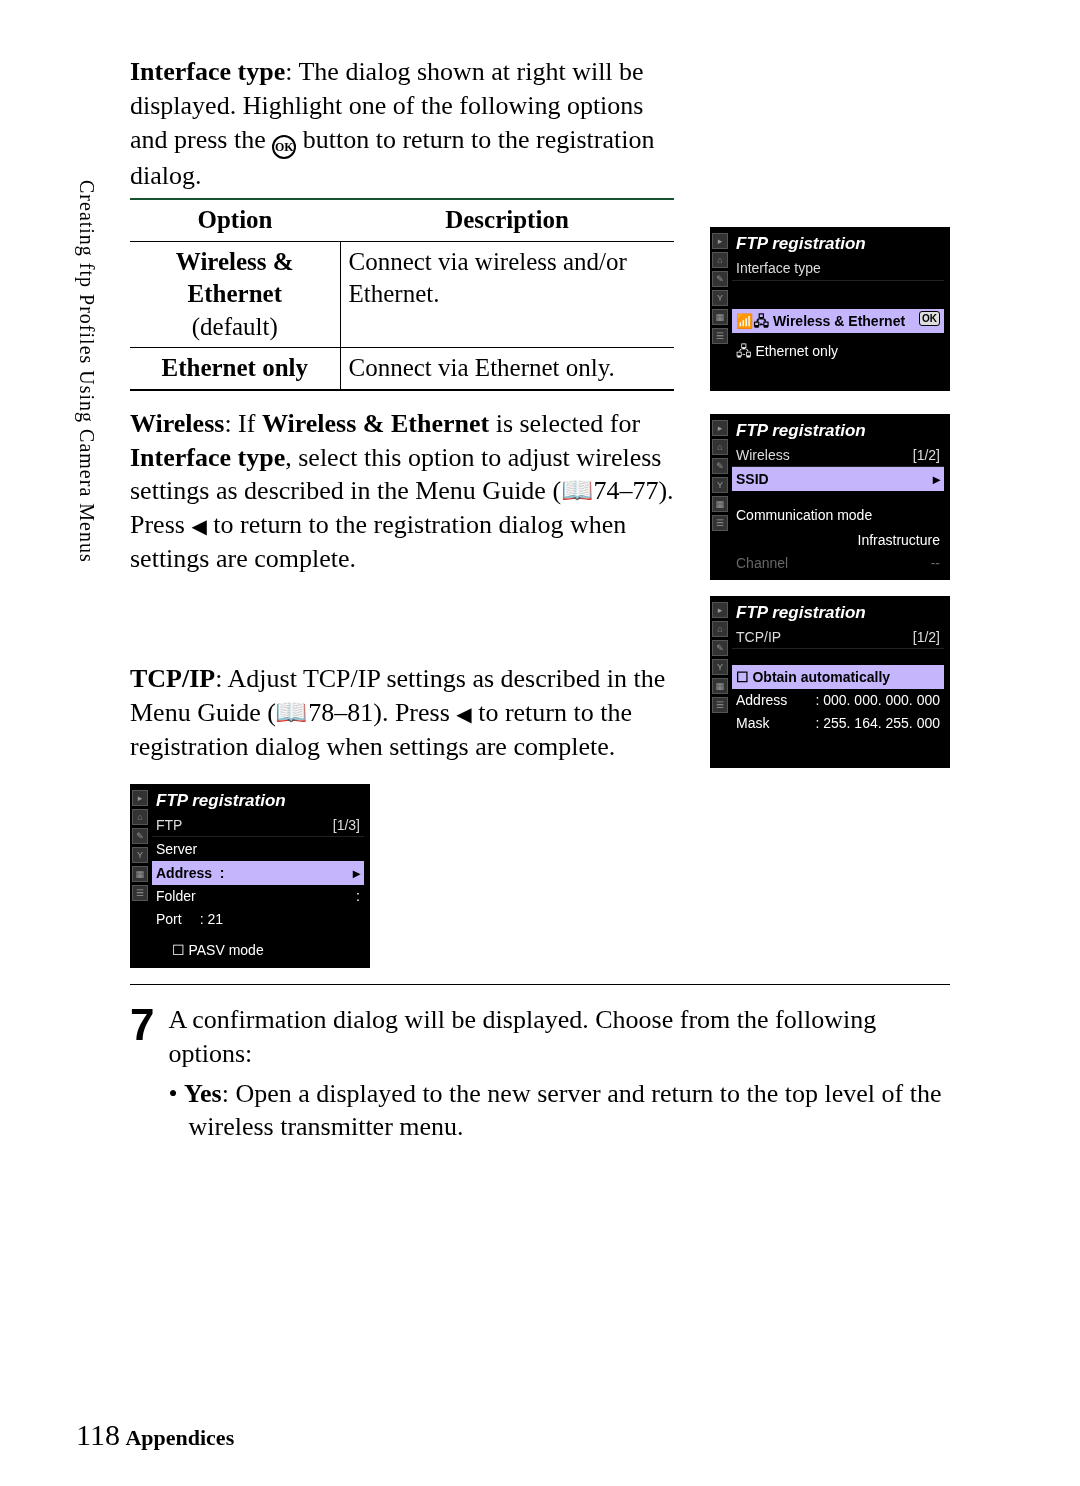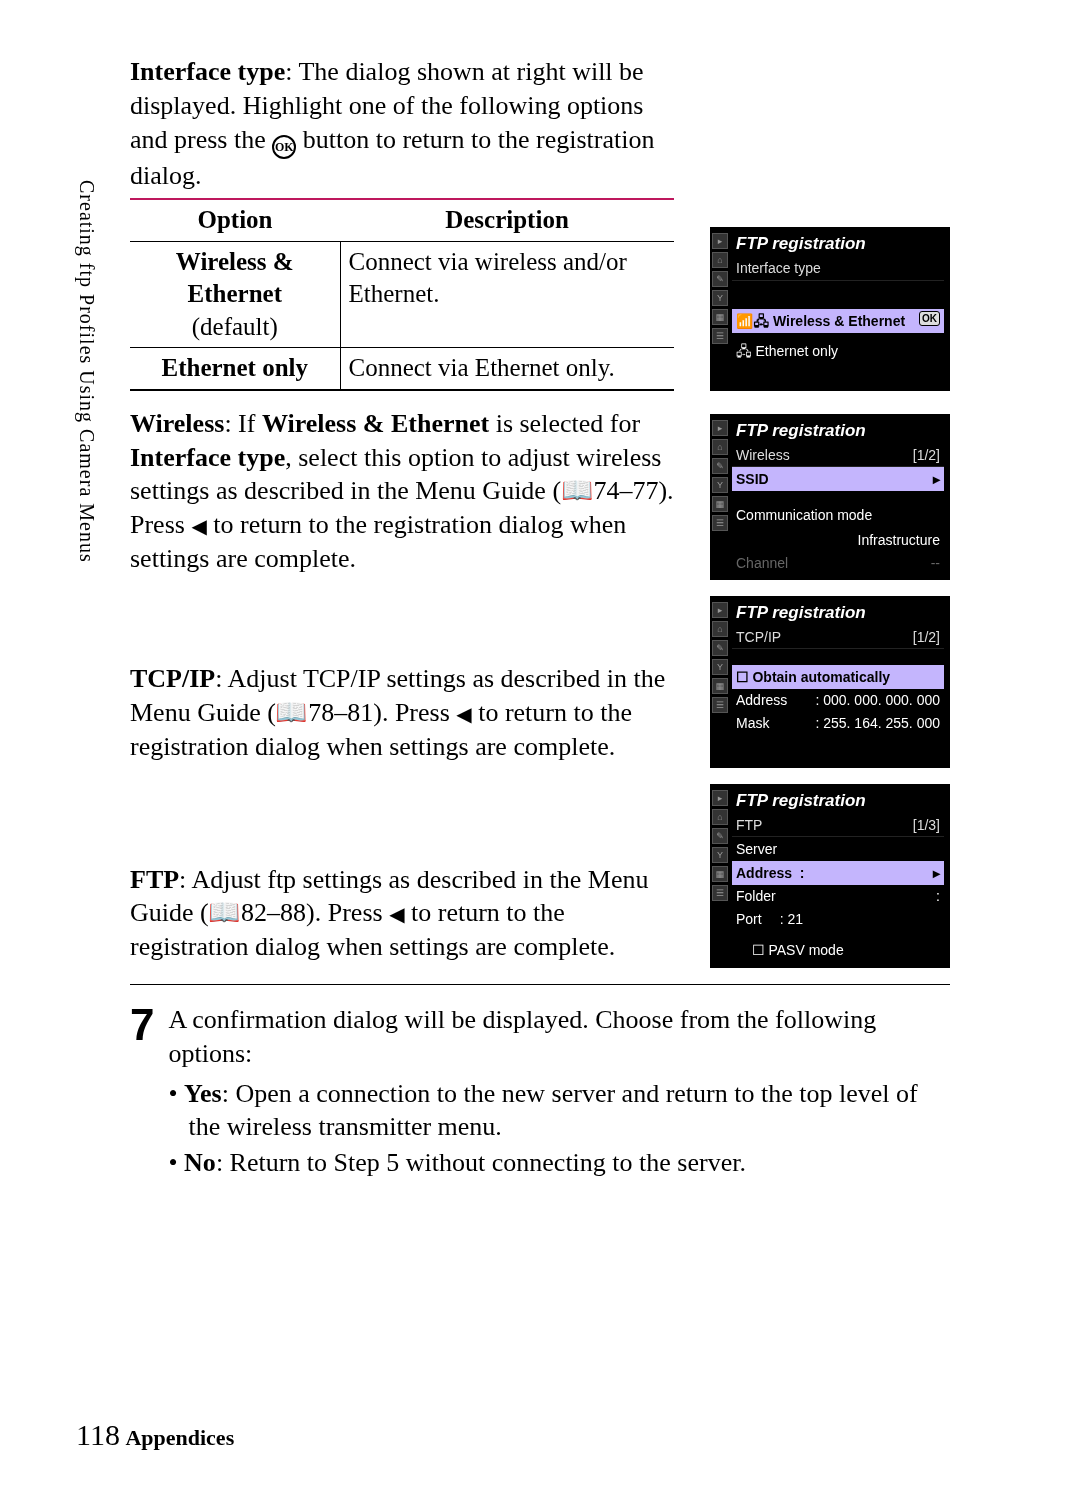--- a/index.html
+++ b/index.html
@@ -34,21 +34,21 @@
   .b { font-weight: bold; }
   .ok-icon {
     display:inline-flex; align-items:center; justify-content:center;
     width:24px; height:24px; border:2px solid #000; border-radius:50%;
     font-size:12px; font-weight:bold; vertical-align:-3px; line-height:1;
   }
   .tri-left::before { content:"◀"; font-size:20px; }
 
   
   table.opts { border-collapse: collapse; width: 100%; font-size: 25px; margin-top:6px;}
-  table.opts th { text-align:center; font-weight:bold; border-top:2px solid #be185d; border-bottom:1px solid #000; padding:4px 8px; }
+  table.opts th { text-align:center; font-weight:bold; border-top:2px solid #14532d; border-bottom:1px solid #000; padding:4px 8px; }
   table.opts td { padding:4px 8px; vertical-align:top; }
   table.opts tr.bodyrow td { border-bottom:1px solid #000; }
   table.opts td.optcol { text-align:center; border-right:1px solid #000; width:210px;}
   table.opts tr.lastrow td { border-bottom:2px solid #000; }
 
   
   .lcd {
     background:#000; width:240px; font-family: Arial, sans-serif; color:#fff;
     font-size:14px; position:relative; padding:4px 0 6px 0;
   }
@@ -189,25 +189,20 @@
               <span>Mask</span>
               <span>: 255. 164. 255. 000</span>
             </div>
           <div style="height:28px"></div>
         </div>
       </div>
     </div>
   </div>
 
   <div class="row">
-    <div class="textcol">
-      <p class="p">
-        <span class="b">FTP</span><span>: Adjust ftp settings as described in the Menu Guide (📖82–88).  Press </span><span class="tri-left"></span><span> to return to the registration dialog when settings are complete.</span>
-      </p>
-    </div>
     <div class="shot">
       <div class="lcd">
         <div class="tabs">
             <div class="tab">▸</div>
             <div class="tab">⌂</div>
             <div class="tab">✎</div>
             <div class="tab">Y</div>
             <div class="tab">▦</div>
             <div class="tab">☰</div>
           </div>
@@ -229,22 +224,21 @@
         </div>
       </div>
     </div>
   </div>
 
   <div class="step7">
     <div class="stepnum">7</div>
     <div>
       <p>A confirmation dialog will be displayed.  Choose from the following options:</p>
       <ul>
-        <li><span class="b">Yes</span><span>: Open a connection to the new server and return to the top level of the wireless transmitter menu.</span></li>
-        <li><span class="b">No</span><span>: Return to Step 5 without connecting to the server.</span></li>
+        <li><span class="b">Yes</span><span>: Open a displayed to the new server and return to the top level of the wireless transmitter menu.</span></li>
       </ul>
     </div>
   </div>
 
 </div>
 
 <div class="footer">
   <span class="pg">118</span>
   <span class="b">Appendices</span>
 </div>

